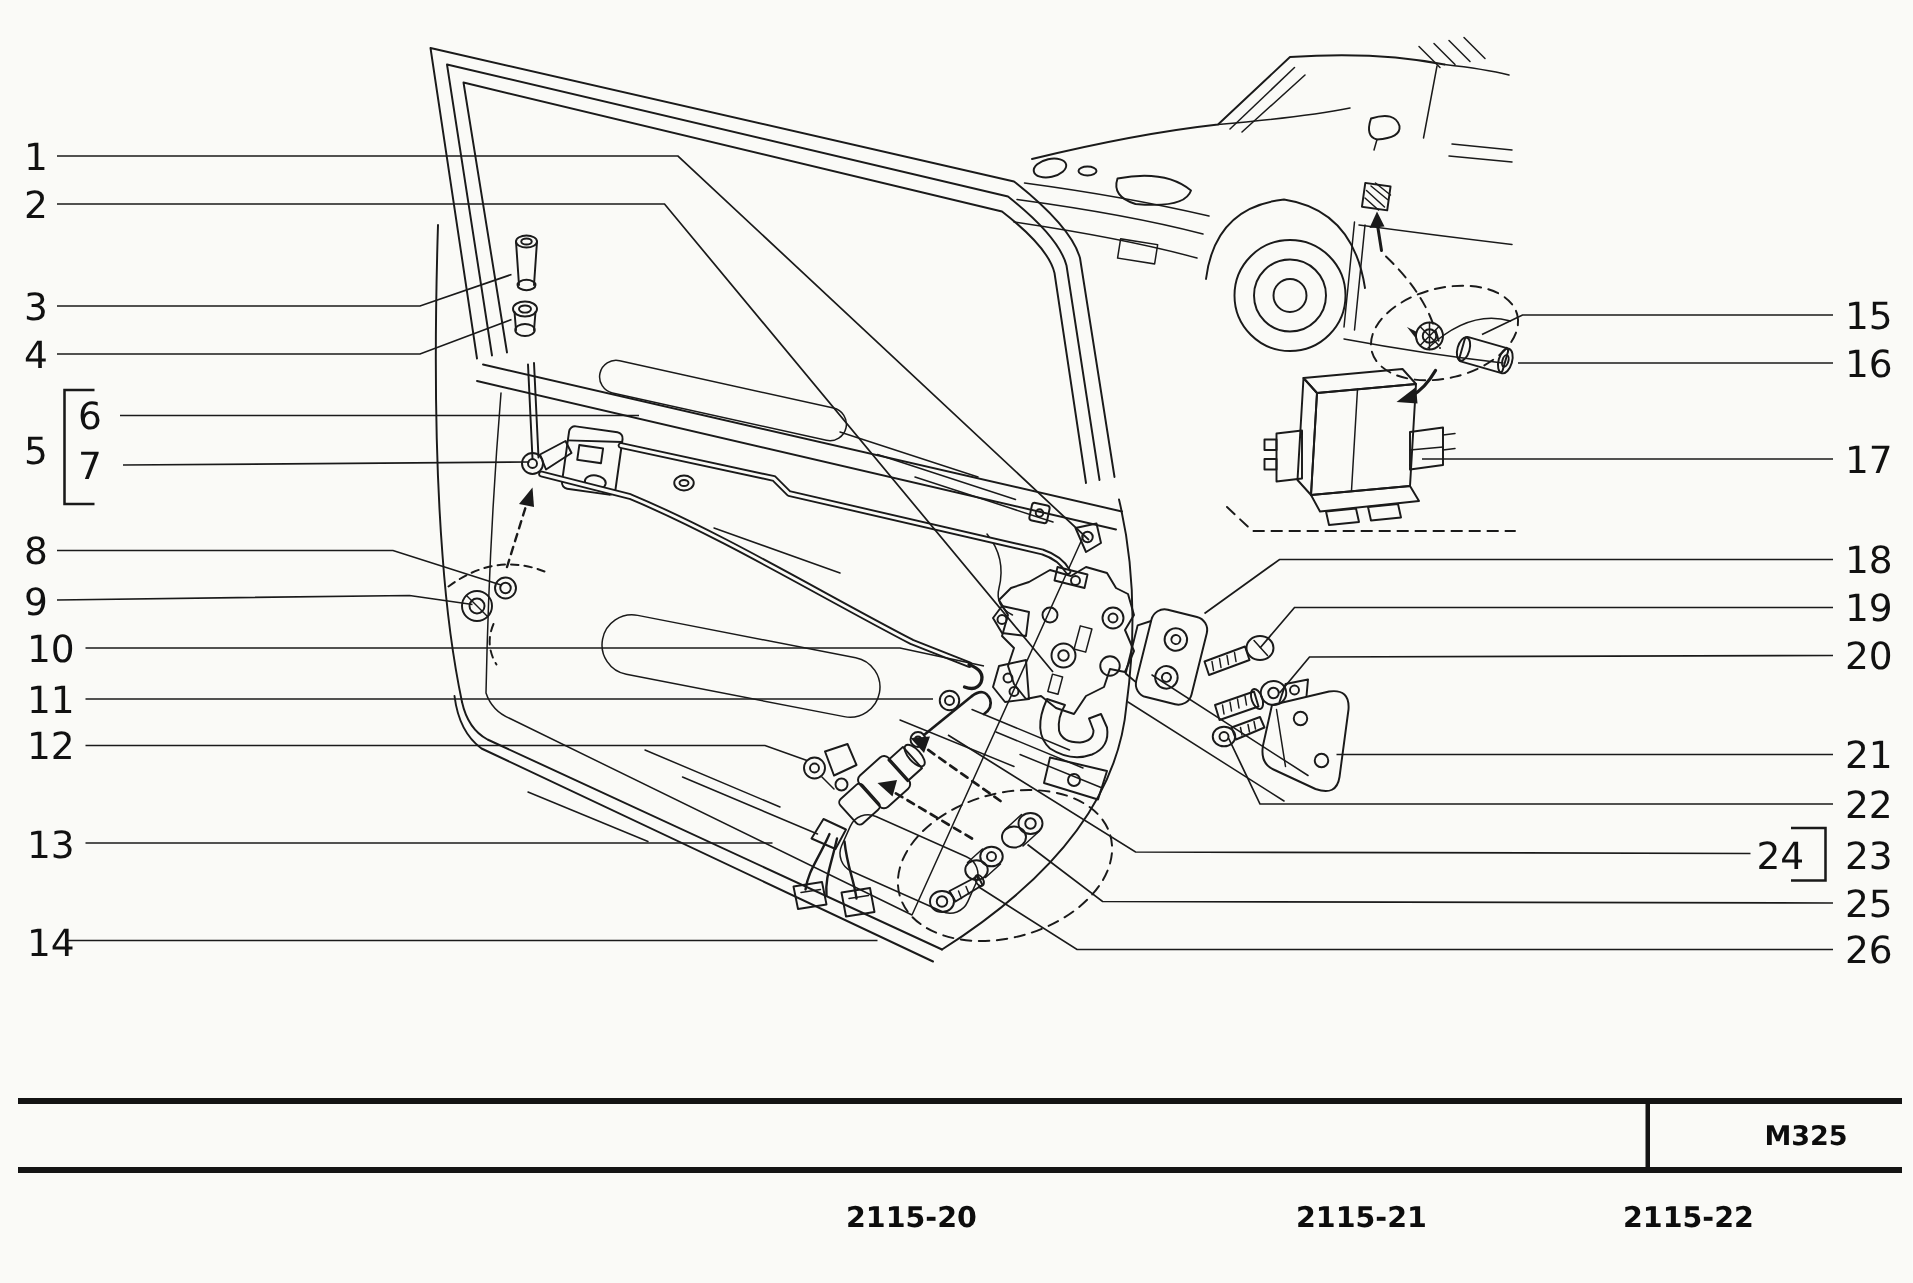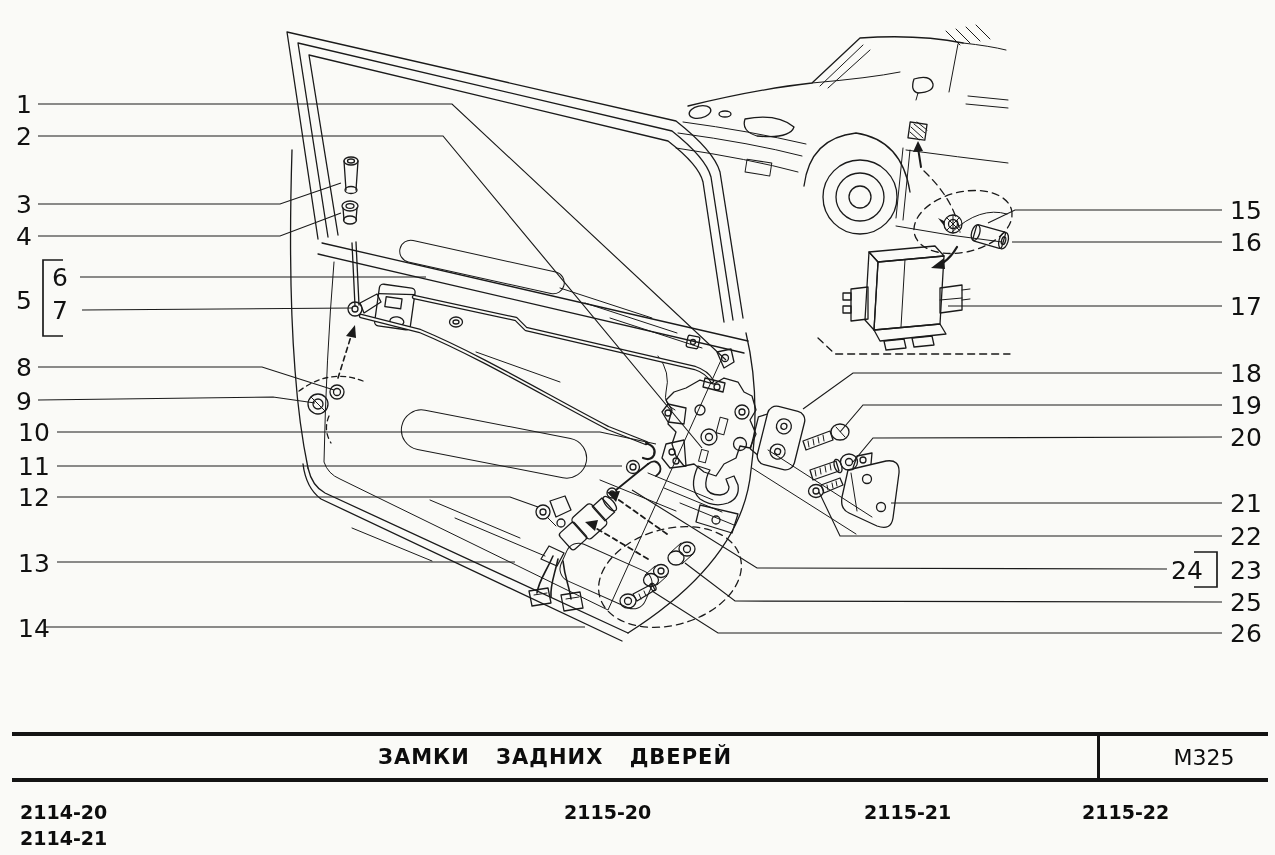--- a/index.html
+++ b/index.html
@@ -27,21 +27,21 @@
 
   .footer-rule{position:absolute;left:12px;width:1256px;height:4px;background:#141414;}
   .rule-top{top:732px;}
   .rule-bottom{top:778px;}
   .titlecell{position:absolute;left:12px;top:736px;width:1086px;height:42px;
     display:flex;align-items:center;justify-content:center;}
   .titlecell span{font-weight:bold;font-size:21px;letter-spacing:1px;word-spacing:18px;color:#0d0d0d;}
   .divider{position:absolute;left:1097px;top:732px;width:3px;height:50px;background:#141414;}
   .codecell{position:absolute;left:1100px;top:736px;width:168px;height:42px;
     display:flex;align-items:center;justify-content:center;}
-  .codecell span{font-weight:normal;font-size:22px;color:#0d0d0d;margin-left:40px;}
+  .codecell span{font-weight:bold;font-size:18px;color:#0d0d0d;margin-left:40px;}
   .model-col{position:absolute;top:799px;font-weight:bold;font-size:19px;line-height:26px;color:#0d0d0d;white-space:pre;}
   .mc1{left:20px;} .mc2{left:258px;} .mc3{left:564px;} .mc4{left:822px;margin-left:42px;} .mc5{left:1082px;}
 </style>
 </head>
 <body>
 
 <div class="page">
 
   <svg width="1275" height="730" viewBox="0 0 1275 730">
 
@@ -416,27 +416,23 @@
         <text x="1230" y="579">23</text>
         <text x="1171" y="579">24</text>
         <text x="1230" y="611">25</text>
         <text x="1230" y="642">26</text>
       </g>
     <path class="bracket" d="M63,260 L43,260 L43,336 L63,336"></path>
     <path class="bracket" d="M1194,552 L1217,552 L1217,587 L1194,587"></path>
   </svg>
 
   <div class="footer-rule rule-top"></div>
-  <div class="titlecell">
-    <span>ЗАМКИ  ЗАДНИХ  ДВЕРЕЙ</span>
-  </div>
   <div class="divider"></div>
   <div class="codecell">
     <span>M325</span>
   </div>
   <div class="footer-rule rule-bottom"></div>
 
-  <div class="model-col mc1"><div>2114-20</div><div>2114-21</div></div>
   <div class="model-col mc3"><div>2115-20</div></div>
   <div class="model-col mc4"><div>2115-21</div></div>
   <div class="model-col mc5"><div>2115-22</div></div>
 
 </div>
 
 </body></html>

